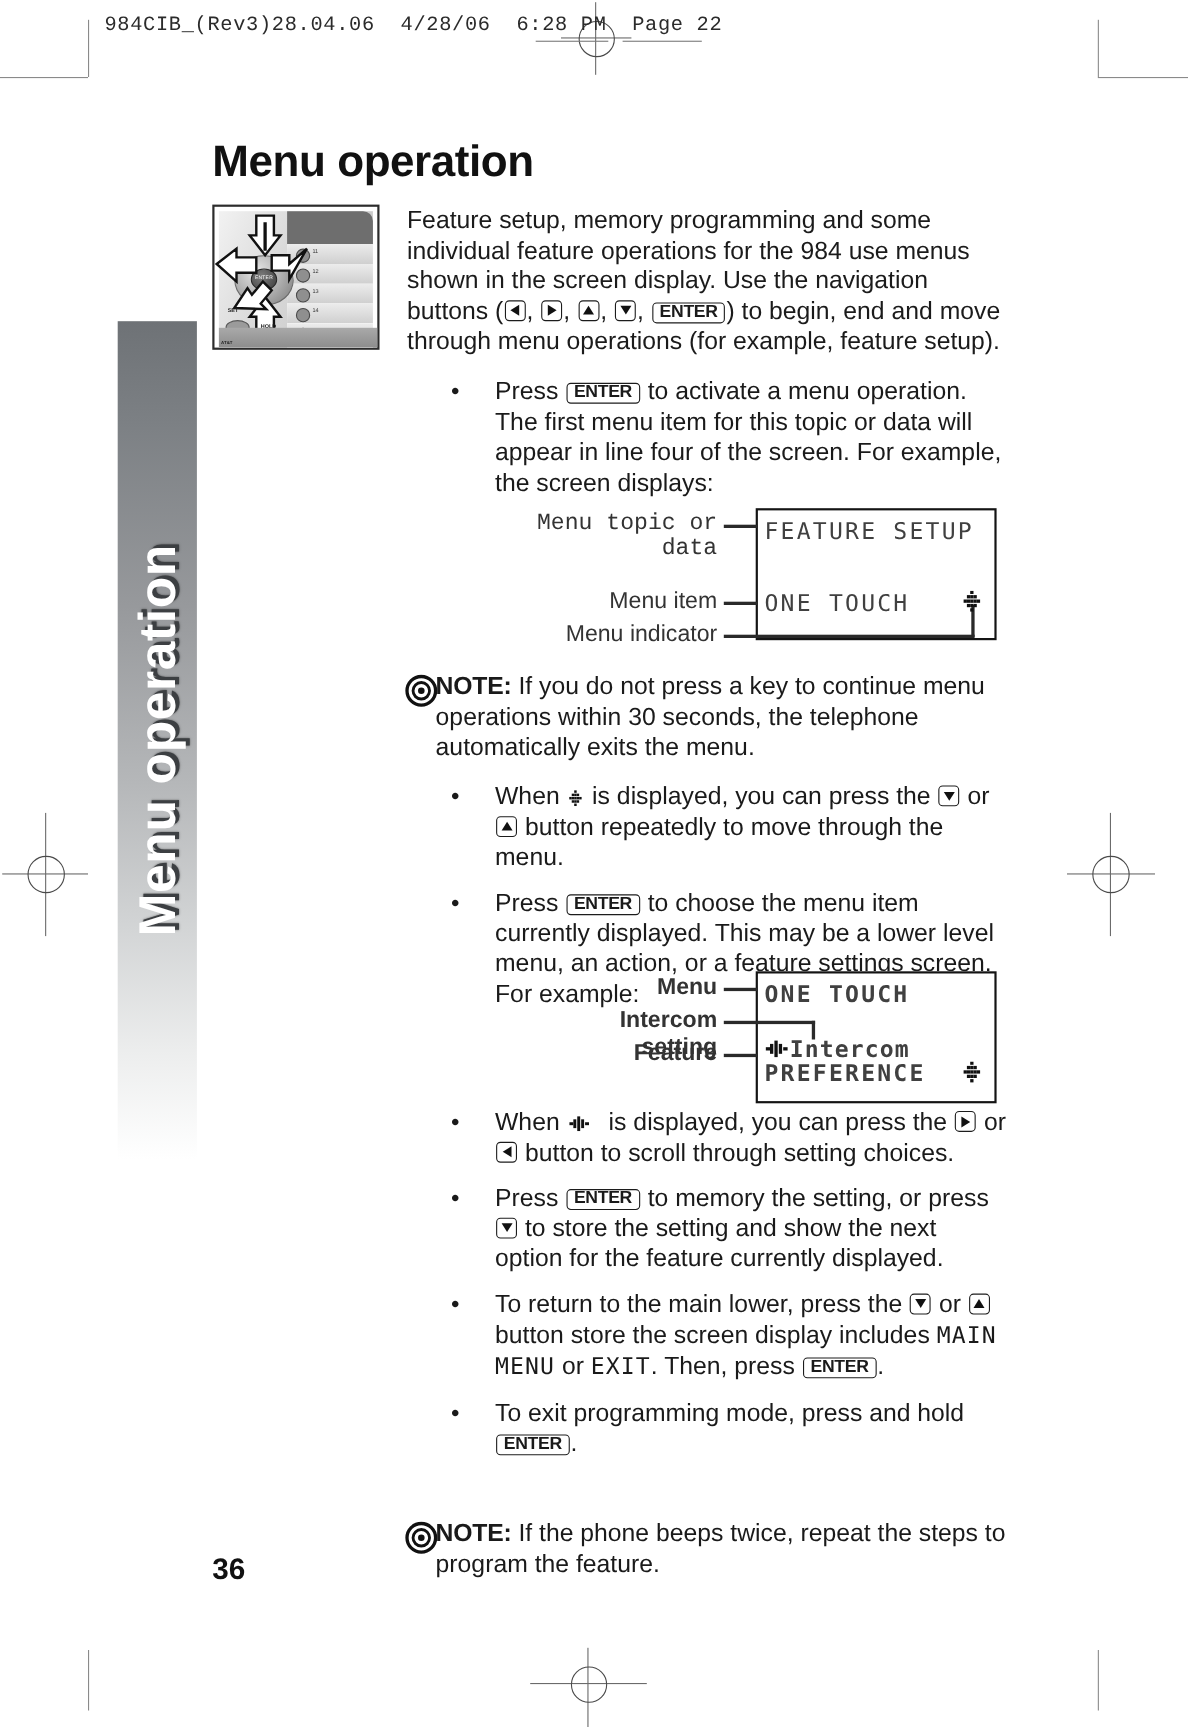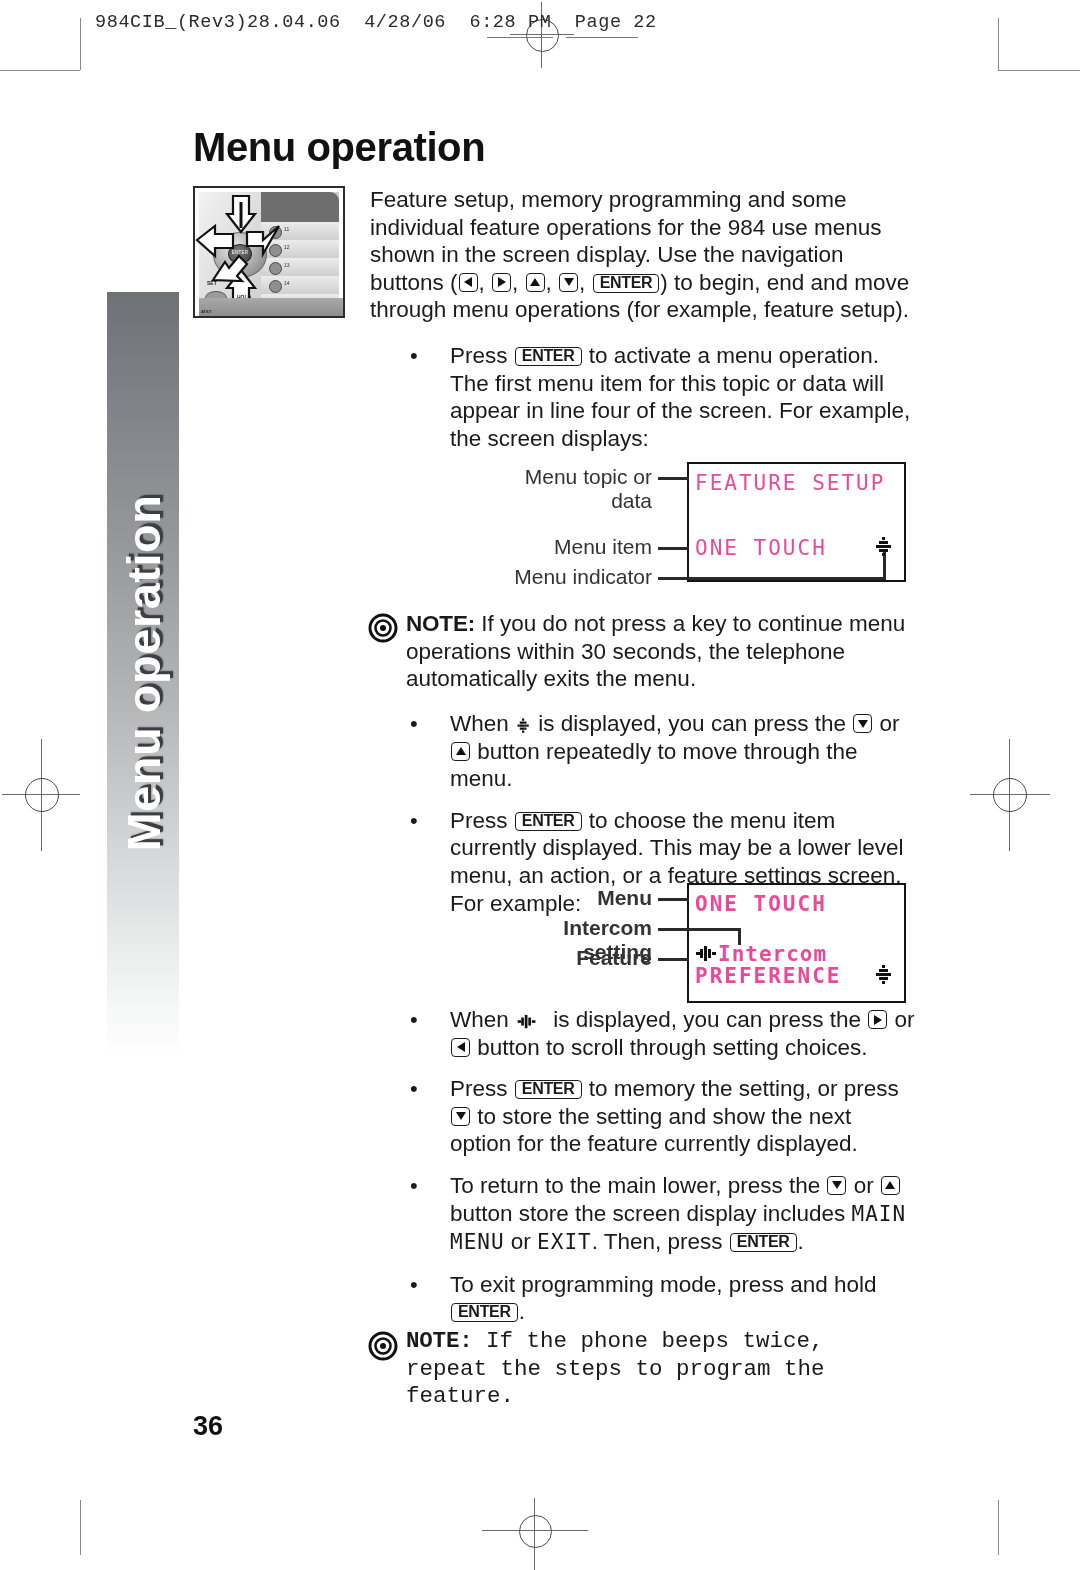--- a/index.html
+++ b/index.html
@@ -112,28 +112,28 @@
 
   
   .gl-diamond{display:inline-block;width:15px;height:16px;vertical-align:-3px;margin:0 1px;}
   .gl-scroll{display:inline-block;width:30px;height:16px;vertical-align:-3px;margin:0 1px;}
 
   
   .lcdfig{position:absolute;}
   .lcdbox{position:absolute;border:2.5px solid #141414;background:#fff;}
   .lcdline{position:absolute;white-space:pre;
            font-family:"DejaVu Sans Mono","Liberation Mono",monospace;
-           color:#ec4899;}
+           color:#404040;}
   .callout{position:absolute;text-align:right;font-size:21px;color:#333;}
   .lead{position:absolute;background:#2a2a2a;}
 
   
   .note{position:absolute;font-size:22.5px;line-height:27.6px;}
   .note .icon{position:absolute;left:0;top:3px;width:30px;height:30px;}
-  .note .body{margin-left:38px;}
+  .note .body{margin-left:28px;}
   .note b{font-weight:bold;letter-spacing:-0.2px;}
 
   .pageno{position:absolute;left:193px;top:1411px;font-size:27px;font-weight:bold;color:#111;}
 </style>
 </head>
 <body>
 
 <div class="trimline" style="left:80px;top:18px;width:1px;height:52px;"></div>
 <div class="trimline" style="left:998px;top:18px;width:1px;height:52px;"></div>
 <div class="trimline" style="left:80px;top:1500px;width:1px;height:55px;"></div>
@@ -218,21 +218,21 @@
 
 <div class="bullets" style="top:342px;">
   <div class="bl">
     <span class="dot">•</span><span>Press </span><span class="kbtn">ENTER</span><span> to activate a menu operation.  The first menu item for this topic or data will appear in line four of the screen.  For example, the screen displays:</span>
   </div>
 </div>
 
 <div class="lcdfig" style="left:480px;top:455px;width:440px;height:140px;">
   <div class="lcdbox" style="left:207px;top:7px;width:215px;height:116px;"></div>
 
-  <div class="callout" style="left:0px;top:10px;width:172px;">Menu topic or data</div>
+  <div class="callout" style="left:0px;top:10px;width:172px;font-family:Liberation Mono, monospace;">Menu topic or data</div>
   <div class="lead" style="left:178px;top:22px;width:31px;height:2.5px;"></div>
 
   <div class="callout" style="left:0px;top:80px;width:172px;">Menu item</div>
   <div class="lead" style="left:178px;top:92px;width:31px;height:2.5px;"></div>
 
   <div class="callout" style="left:0px;top:110px;width:172px;">Menu indicator</div>
   <div class="lead" style="left:178px;top:122px;width:228px;height:2.5px;"></div>
   <div class="lead" style="left:403px;top:95px;width:2.5px;height:29px;"></div>
 
   <div class="lcdline" style="left:215px;top:16px;font-size:21px;letter-spacing:2px;">FEATURE SETUP</div>
@@ -357,21 +357,21 @@
     <span class="dot">•</span><span>Press </span><span class="kbtn">ENTER</span><span> to memory the setting, or press </span><span class="nav down"><i></i></span><span> to store the setting and show the next option for the feature currently displayed.</span>
   </div>
   <div class="bl">
     <span class="dot">•</span><span>To return to the main lower, press the </span><span class="nav down"><i></i></span><span> or </span><span class="nav up"><i></i></span><span> button store the screen display includes </span><span class="lcdfont">MAIN MENU</span><span> or </span><span class="lcdfont">EXIT</span><span>.  Then, press </span><span class="kbtn">ENTER</span><span>.</span>
   </div>
   <div class="bl">
     <span class="dot">•</span><span>To exit programming mode, press and hold </span><span class="kbtn">ENTER</span><span>.</span>
   </div>
 </div>
 
-<div class="note" style="left:368px;top:1328px;width:548px;font-family:Liberation Mono, monospace;">
+<div class="note" style="left:368px;top:1380px;width:548px;">
   <svg class="icon" viewBox="0 0 30 30">
     <circle cx="15" cy="15" r="13" fill="none" stroke="#111" stroke-width="3"></circle>
     <circle cx="15" cy="15" r="7.5" fill="none" stroke="#111" stroke-width="2.6"></circle>
     <circle cx="15" cy="15" r="3" fill="#111"></circle>
   </svg>
   <div class="body">
     <b>NOTE:</b>
     <span>If the phone beeps twice, repeat the steps to program the feature.</span>
   </div>
 </div>

